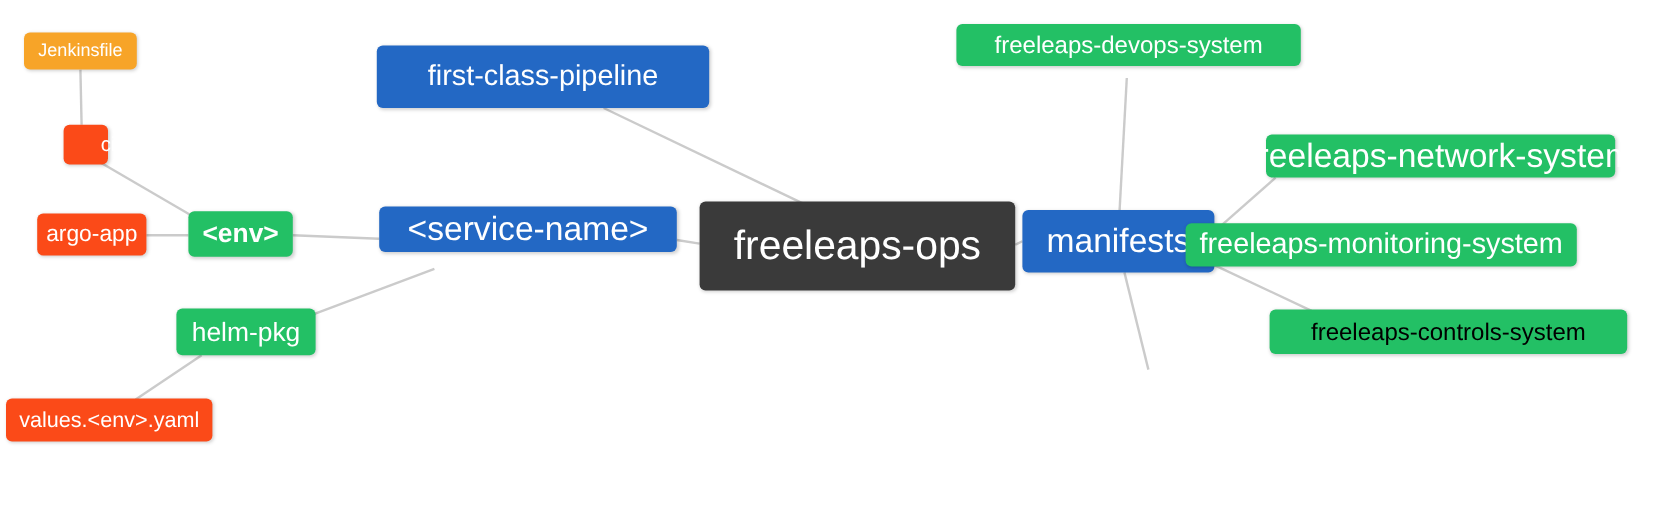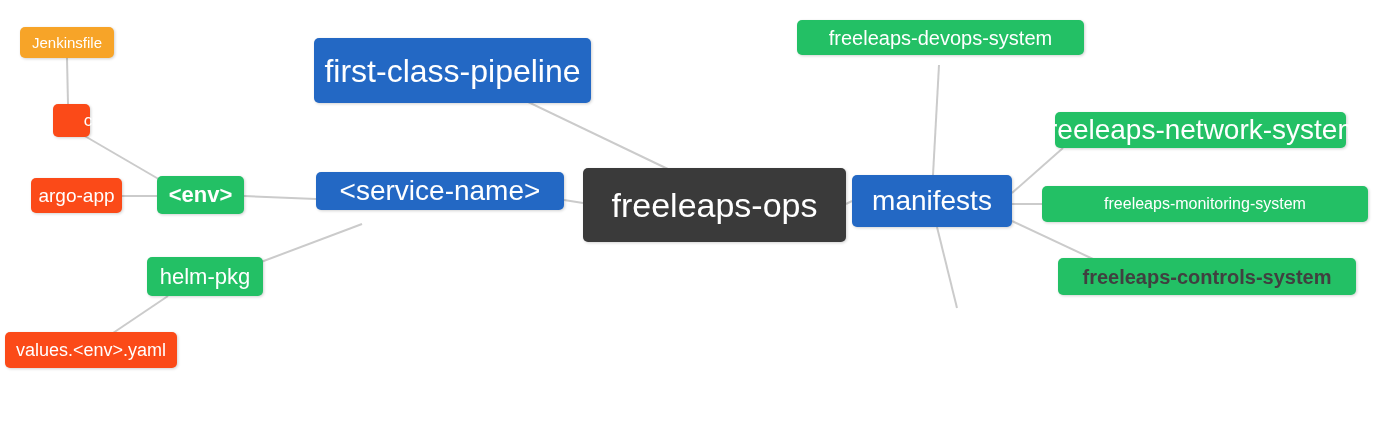--- a/index.html
+++ b/index.html
@@ -58,21 +58,21 @@
       <line x1="1012" y1="221" x2="1093" y2="259" stroke="#CBCBCB" stroke-width="2"></line>
       <line x1="937" y1="227" x2="957" y2="308" stroke="#CBCBCB" stroke-width="2"></line>
     </svg>
 
 <div class="node" style="left: 20px; top: 27px; width: 94px; height: 31px; font-size: 15px; background: rgb(247, 164, 40); color: rgb(255, 255, 255);">Jenkinsfile</div>
     <div class="node" style="left: 53px; top: 104px; width: 32px; height: 33px; font-size: 17px; background: rgb(251, 74, 24); color: rgb(255, 255, 255); padding-left: 37px;">ci</div>
     <div class="node" style="left: 31px; top: 178px; width: 91px; height: 35px; font-size: 19px; background: rgb(251, 74, 24); color: rgb(255, 255, 255);">argo-app</div>
     <div class="node" style="left: 157px; top: 176px; width: 87px; height: 38px; font-size: 22px; background: rgb(35, 192, 101); color: rgb(255, 255, 255); font-weight: bold;">&lt;env&gt;</div>
     <div class="node" style="left: 147px; top: 257px; width: 116px; height: 39px; font-size: 22px; background: rgb(35, 192, 101); color: rgb(255, 255, 255);">helm-pkg</div>
     <div class="node" style="left: 5px; top: 332px; width: 172px; height: 36px; font-size: 18px; background: rgb(251, 74, 24); color: rgb(255, 255, 255);">values.&lt;env&gt;.yaml</div>
-    <div class="node" style="left: 314px; top: 38px; width: 277px; height: 65px; font-size: 32px; background: rgb(35, 104, 196); color: rgb(255, 255, 255);">first-class-pipeline</div>
+    <div class="node" style="left: 314px; top: 38px; width: 277px; height: 52px; font-size: 24px; background: rgb(35, 104, 196); color: rgb(255, 255, 255);">first-class-pipeline</div>
     <div class="node" style="left: 316px; top: 172px; width: 248px; height: 38px; font-size: 28px; background: rgb(35, 104, 196); color: rgb(255, 255, 255);">&lt;service-name&gt;</div>
     <div class="node" style="left: 583px; top: 168px; width: 263px; height: 74px; font-size: 34px; background: rgb(58, 58, 58); color: rgb(255, 255, 255); text-align: right;">freeleaps-ops</div>
     <div class="node" style="left: 852px; top: 175px; width: 160px; height: 52px; font-size: 28px; background: rgb(35, 104, 196); color: rgb(255, 255, 255);">manifests</div>
     <div class="node" style="left: 797px; top: 20px; width: 287px; height: 35px; font-size: 20px; background: rgb(35, 192, 101); color: rgb(255, 255, 255);">freeleaps-devops-system</div>
     <div class="node" style="left: 1055px; top: 112px; width: 291px; height: 36px; font-size: 28px; background: rgb(35, 192, 101); color: rgb(255, 255, 255);">freeleaps-network-system</div>
-    <div class="node" style="left: 1042px; top: 186px; width: 326px; height: 36px; font-size: 16px; background: rgb(35, 192, 101); color: rgb(255, 255, 255);">freeleaps-monitoring-system</div>
-    <div class="node" style="left: 1058px; top: 258px; width: 298px; height: 37px; font-size: 20px; background: rgb(35, 192, 101); color: #404040; font-weight: bold;">freeleaps-controls-system</div>
+    <div class="node" style="left: 988px; top: 186px; width: 326px; height: 36px; font-size: 24px; background: rgb(35, 192, 101); color: rgb(255, 255, 255);">freeleaps-monitoring-system</div>
+    <div class="node" style="left: 1058px; top: 258px; width: 298px; height: 37px; font-size: 20px; background: rgb(35, 192, 101); color: #000000;">freeleaps-controls-system</div>
   </div>
 
 </body></html>

